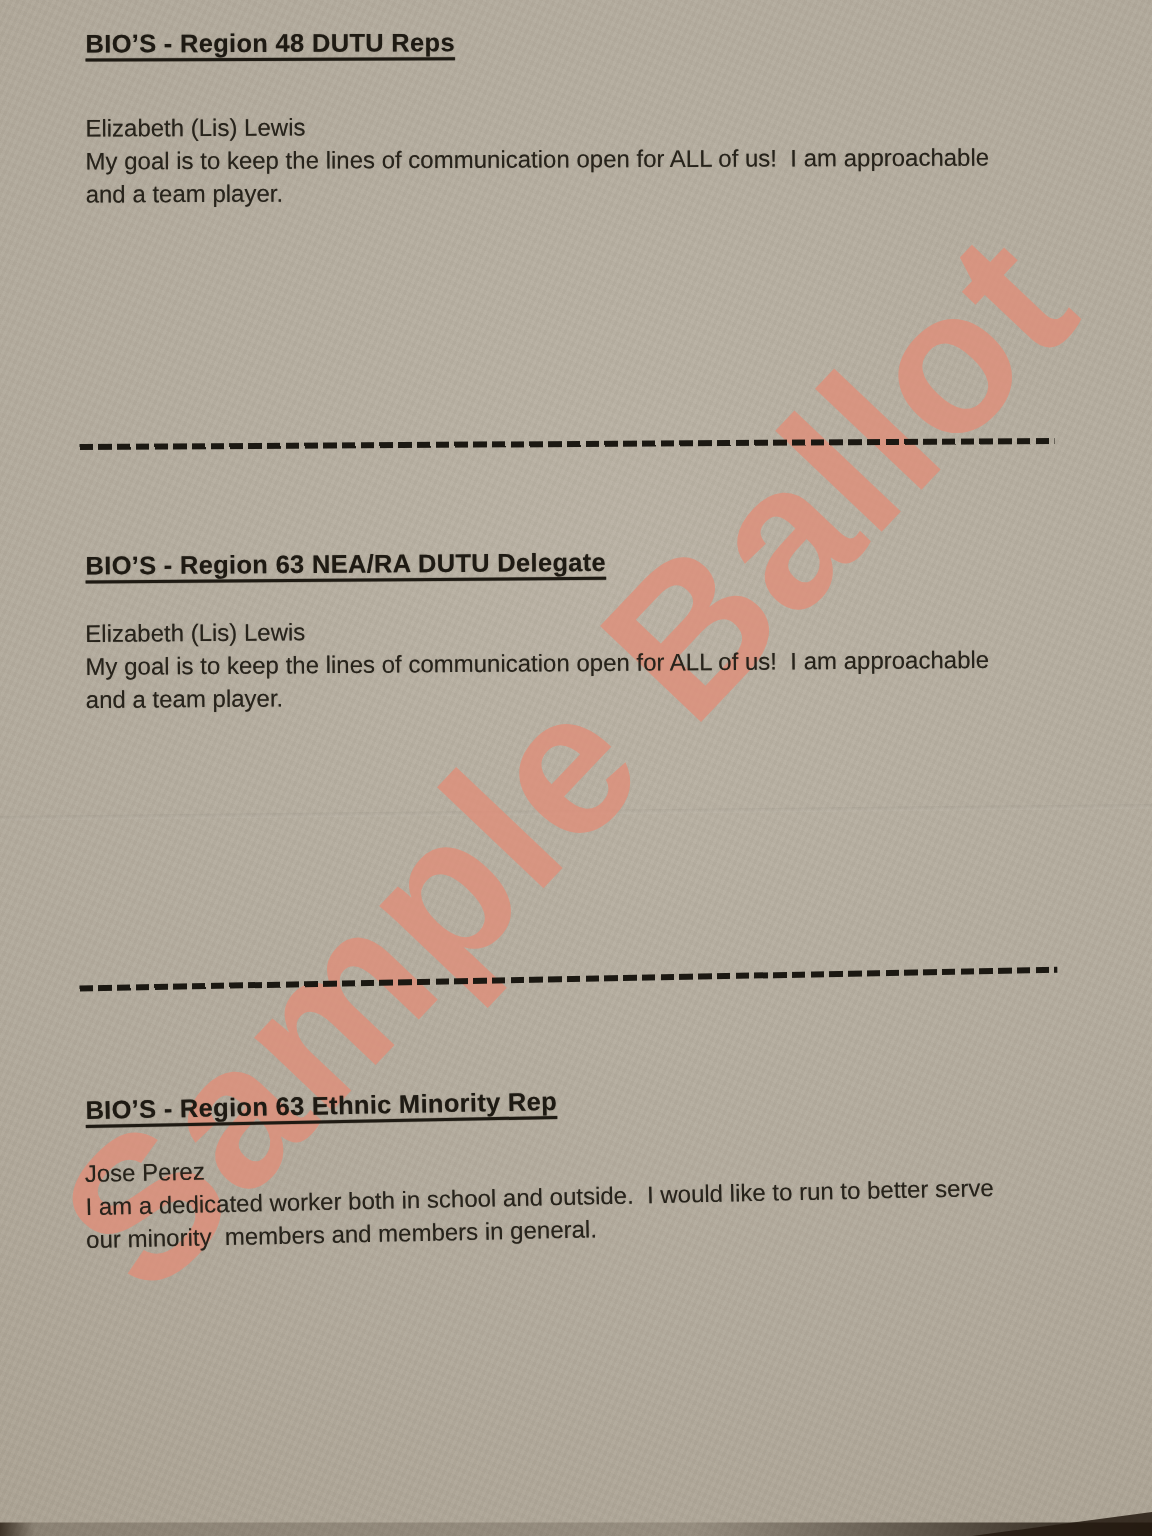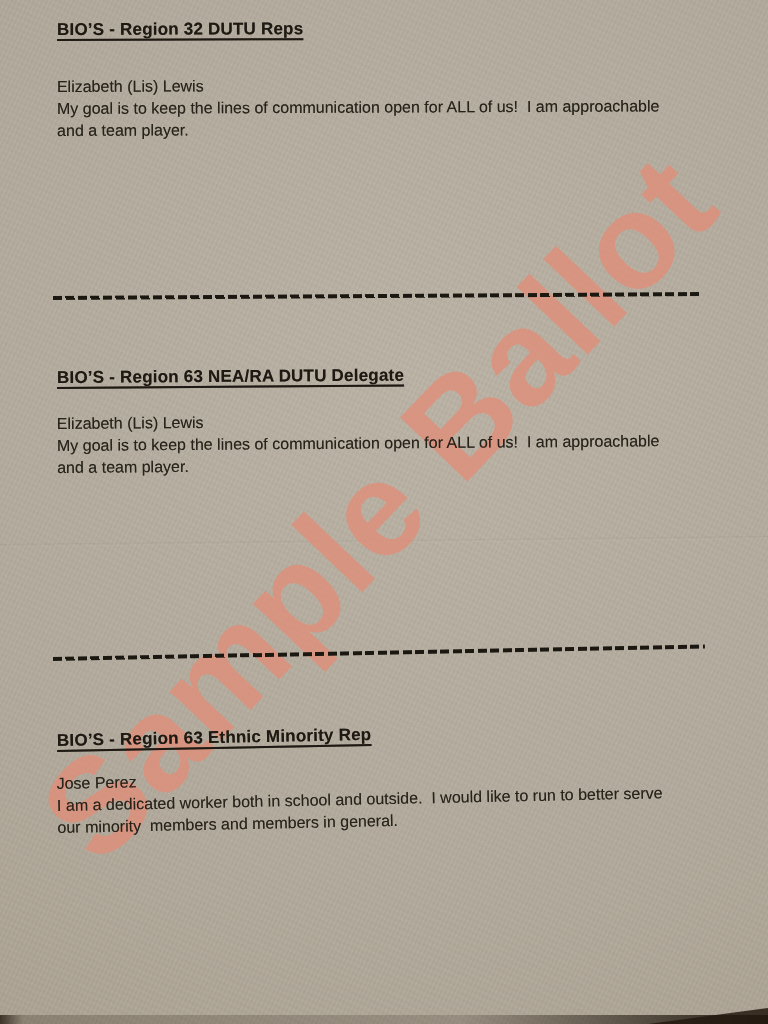--- a/index.html
+++ b/index.html
@@ -76,21 +76,21 @@
 </head>
 <body>
 
 <div class="grain"></div>
 <div class="crease"></div>
 
 <div class="watermark">Sample Ballot</div>
 
 <div class="content">
 
-  <div class="heading h1">BIO’S - Region 32 DUTU Reps</div>
+  <div class="heading h1">BIO’S - Region 48 DUTU Reps</div>
   <div class="bio-block b1">
     <div>Elizabeth (Lis) Lewis</div>
     <div class="bio-text">My goal is to keep the lines of communication open for ALL of us!  I am approachable
 and a team player.</div>
   </div>
 
   <div class="divider d1"></div>
 
   <div class="heading h2">BIO’S - Region 63 NEA/RA DUTU Delegate</div>
   <div class="bio-block b2">

